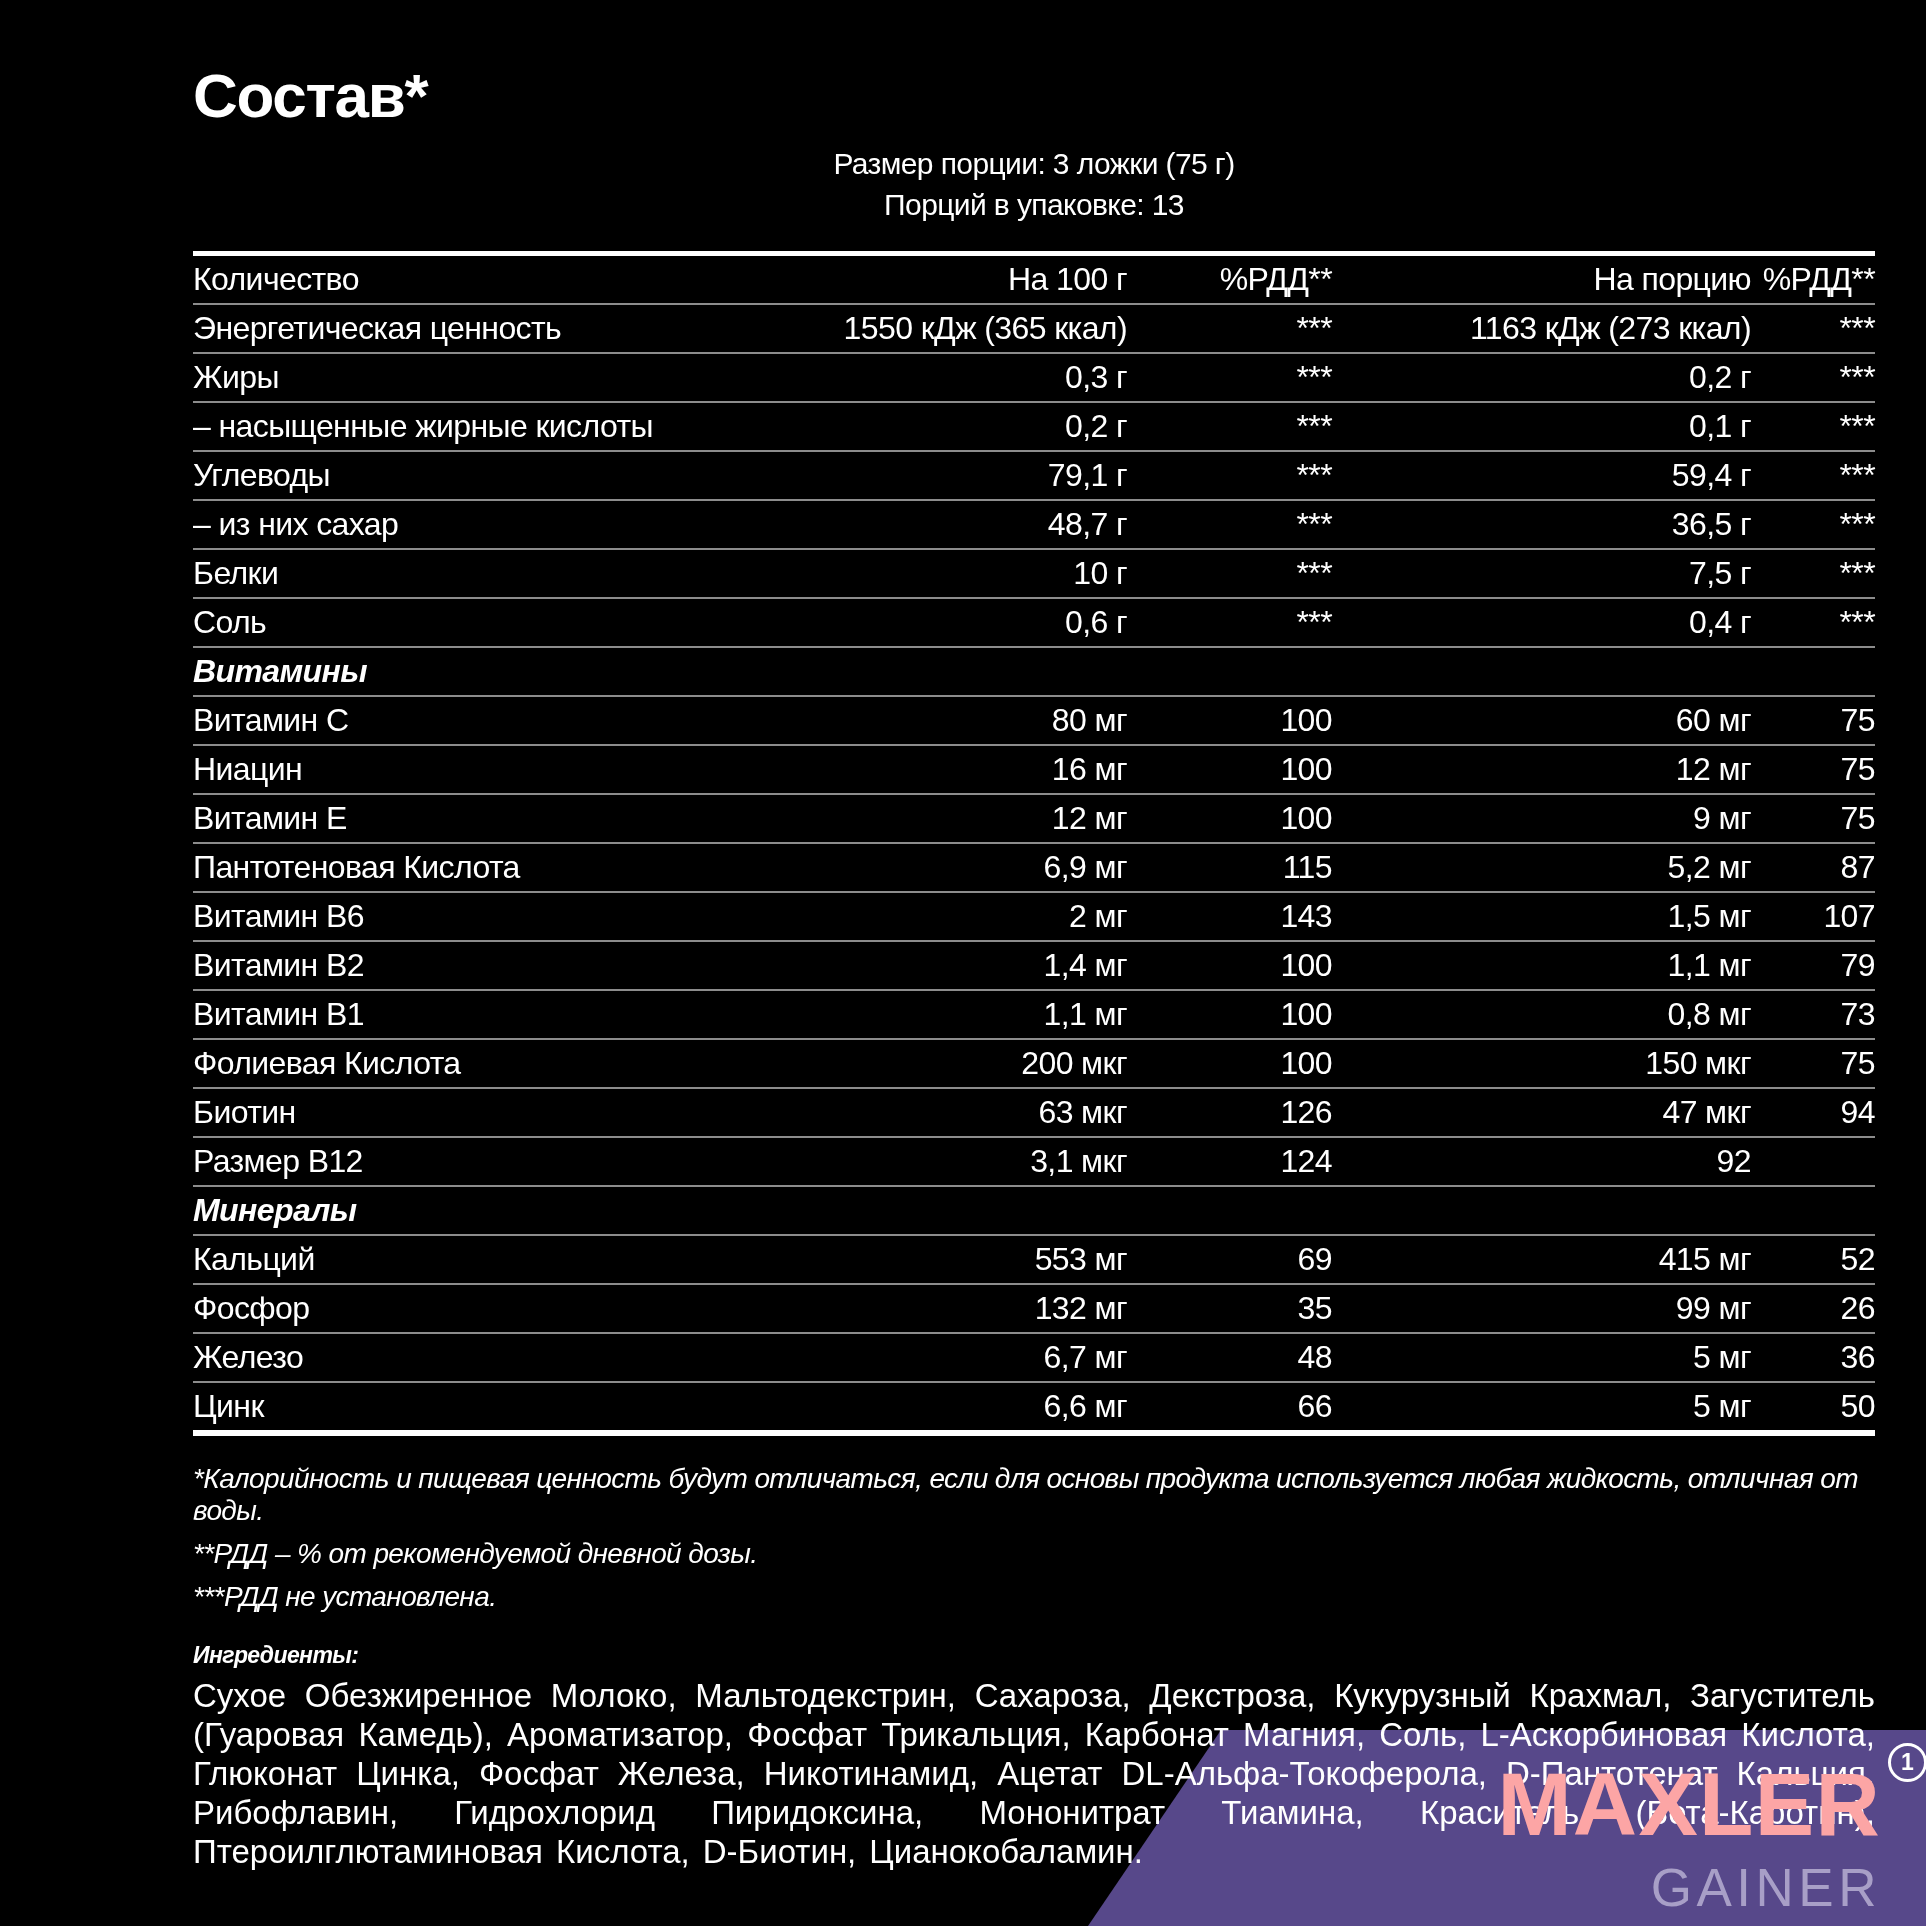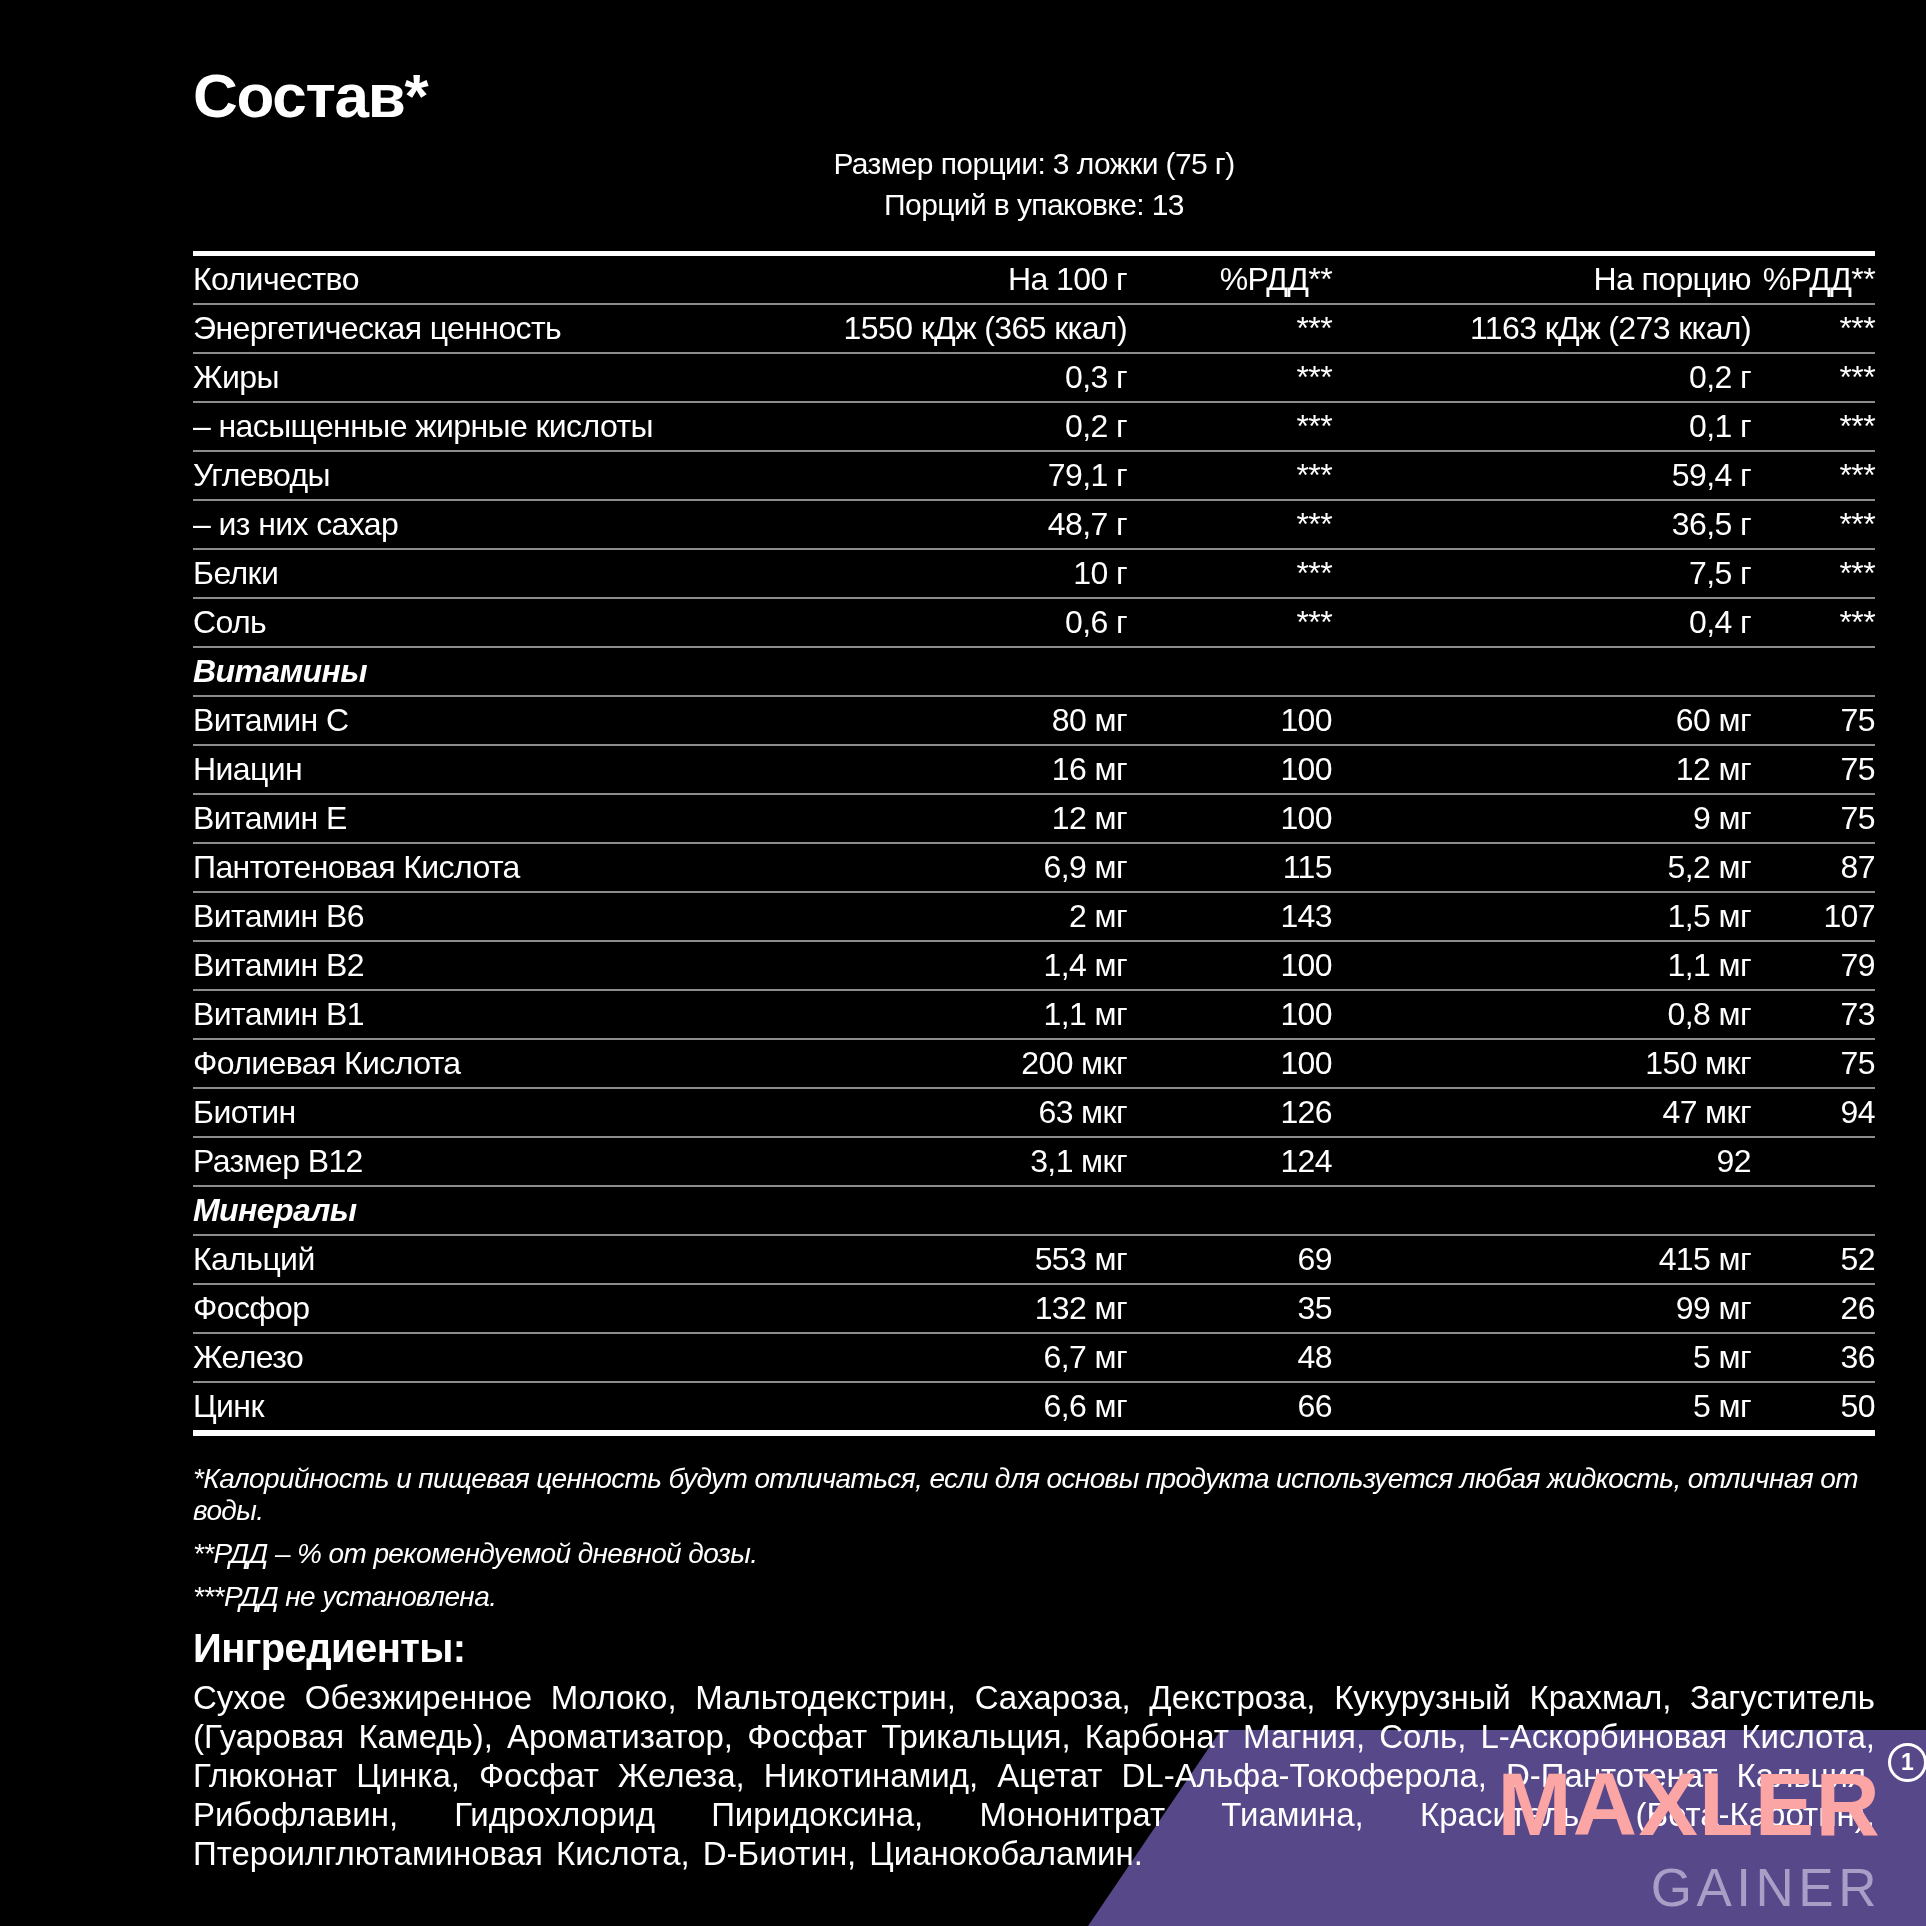--- a/index.html
+++ b/index.html
@@ -22,21 +22,21 @@
     border-top:2.6px solid #8c8c8c;
   }
   .t-row.header-row { border-top:none; }
   .t-row .cell { white-space:nowrap; }
   .t-row .num { text-align:right; }
   .t-row.section-row .cell { font-weight:bold; grid-column:1 / -1;font-style:italic; }
 
   .footnotes { margin-top:27px; }
   .footnote { font-style:italic; font-size:28px; line-height:32px; margin-bottom:11px; }
 
-  .ingredients-heading { margin-top:13px; font-size:40px; font-weight:bold; }
+  .ingredients-heading { margin-top:29px; font-size:23px; font-weight:bold;font-style:italic; }
   .ingredients-text {
     margin-top:6.4px; font-size:33px; line-height:39px;
     text-align:justify; text-align-last:left; letter-spacing:0;
     word-spacing:3.9px;
   }
 
   .brand-band {
     position:absolute; left:0; top:0; width:1926px; height:1926px; z-index:1;
     background:#57488a;
     clip-path:polygon(1221px 1730px, 1926px 1730px, 1926px 1926px, 1088px 1926px);

